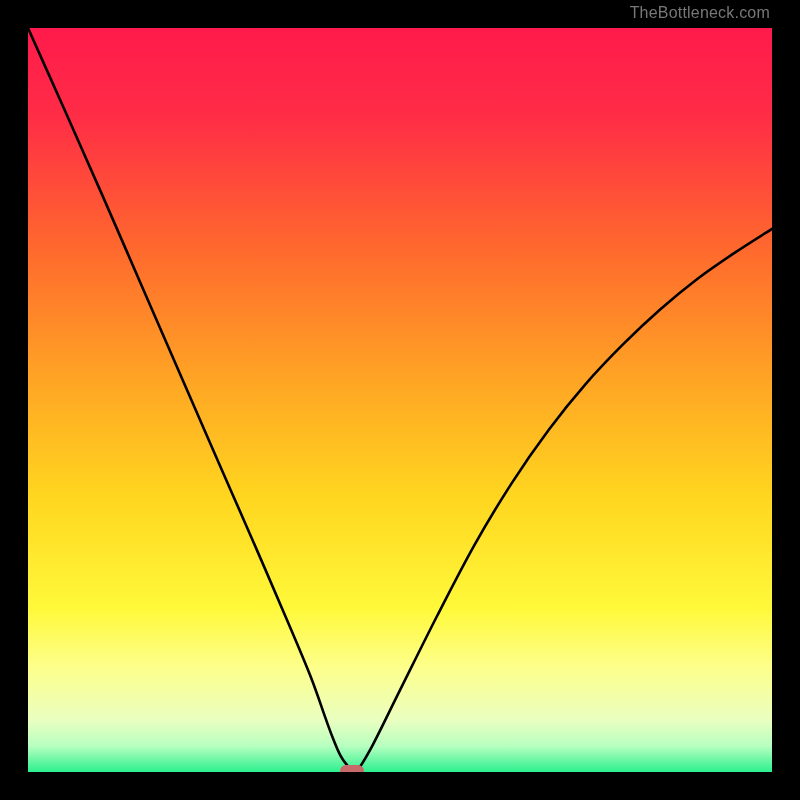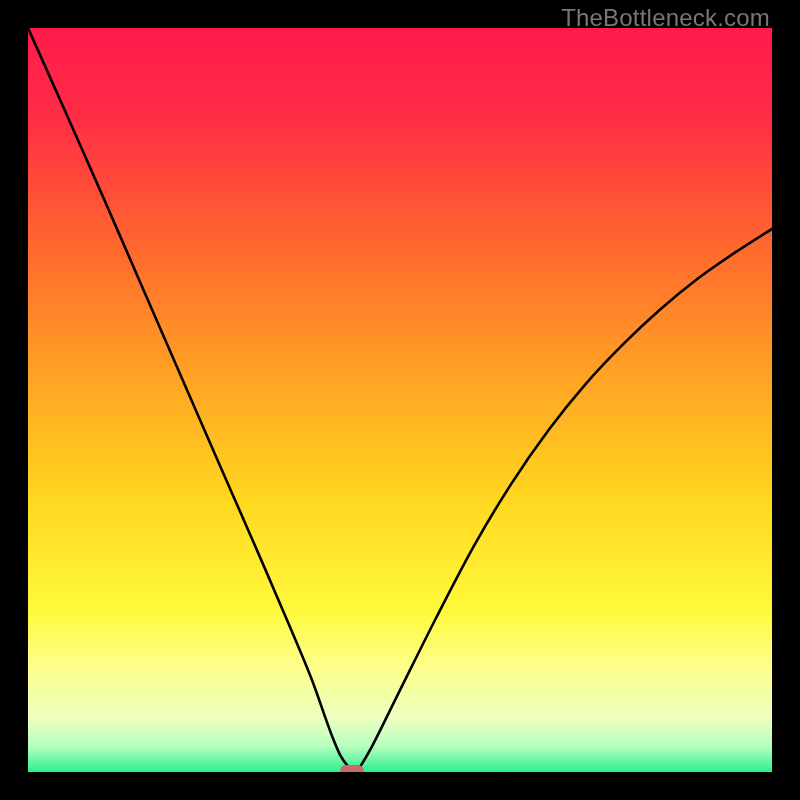--- a/index.html
+++ b/index.html
@@ -30,21 +30,21 @@
   .gradient {
     position: absolute;
     inset: 0;
     
   }
   .watermark {
     position: absolute;
     top: 4px;
     right: 30px;
     color: #777;
-    font-size: 24px;
+    font-size: 16px;
     font-weight: 500;
     letter-spacing: 0.2px;
   }
   svg.curve {
     position: absolute;
     inset: 0;
     width: 100%;
     height: 100%;
   }
   .minimum-marker {

